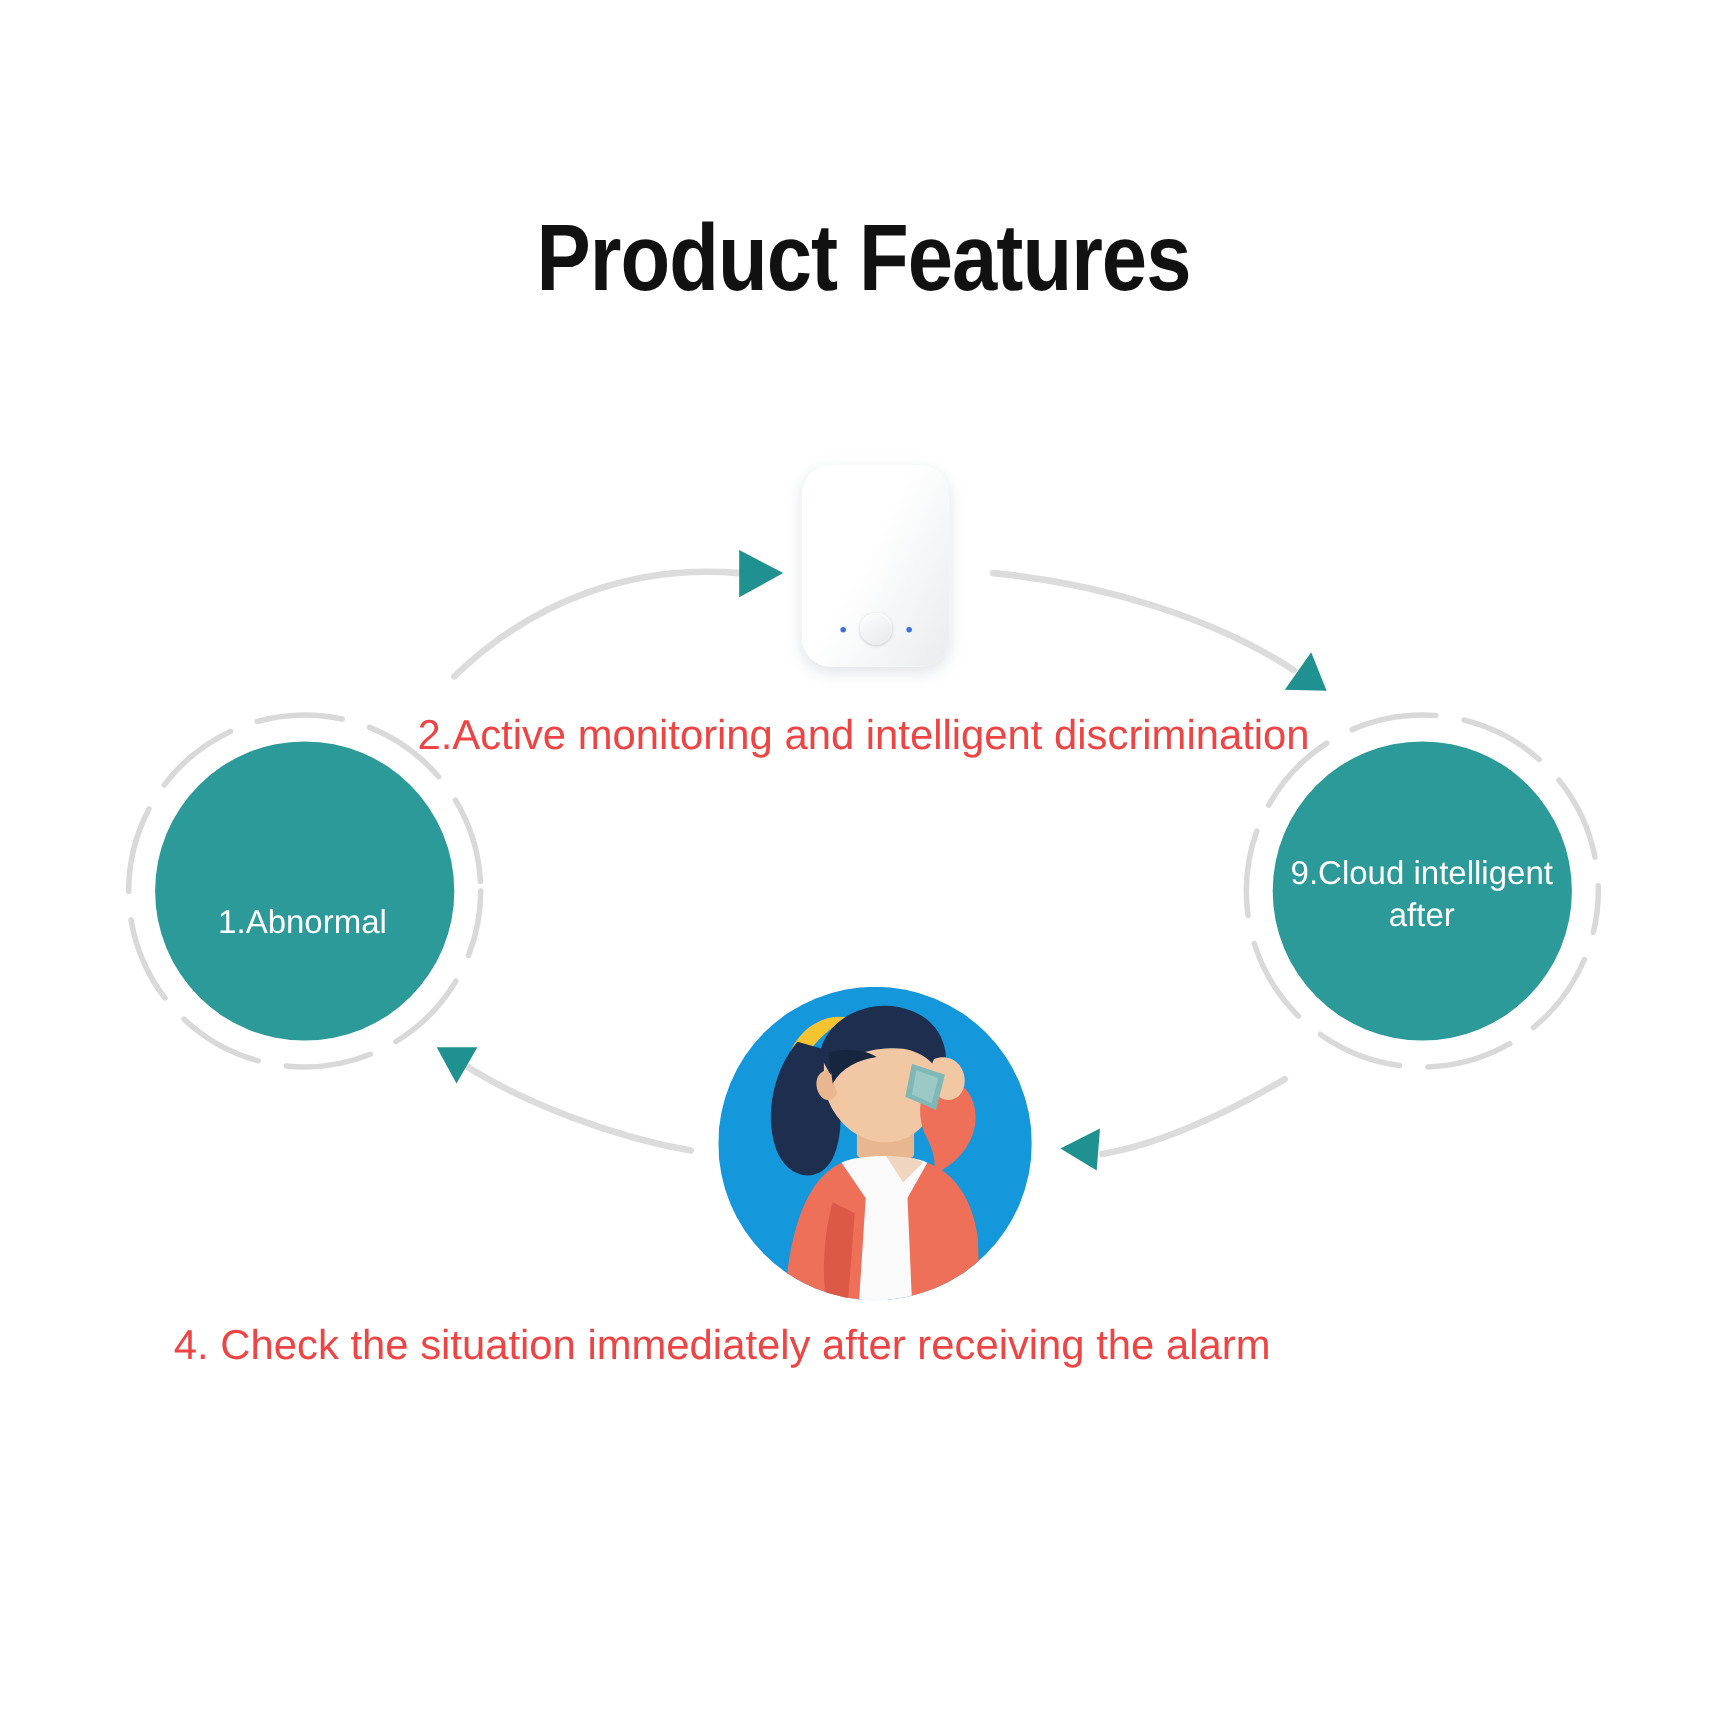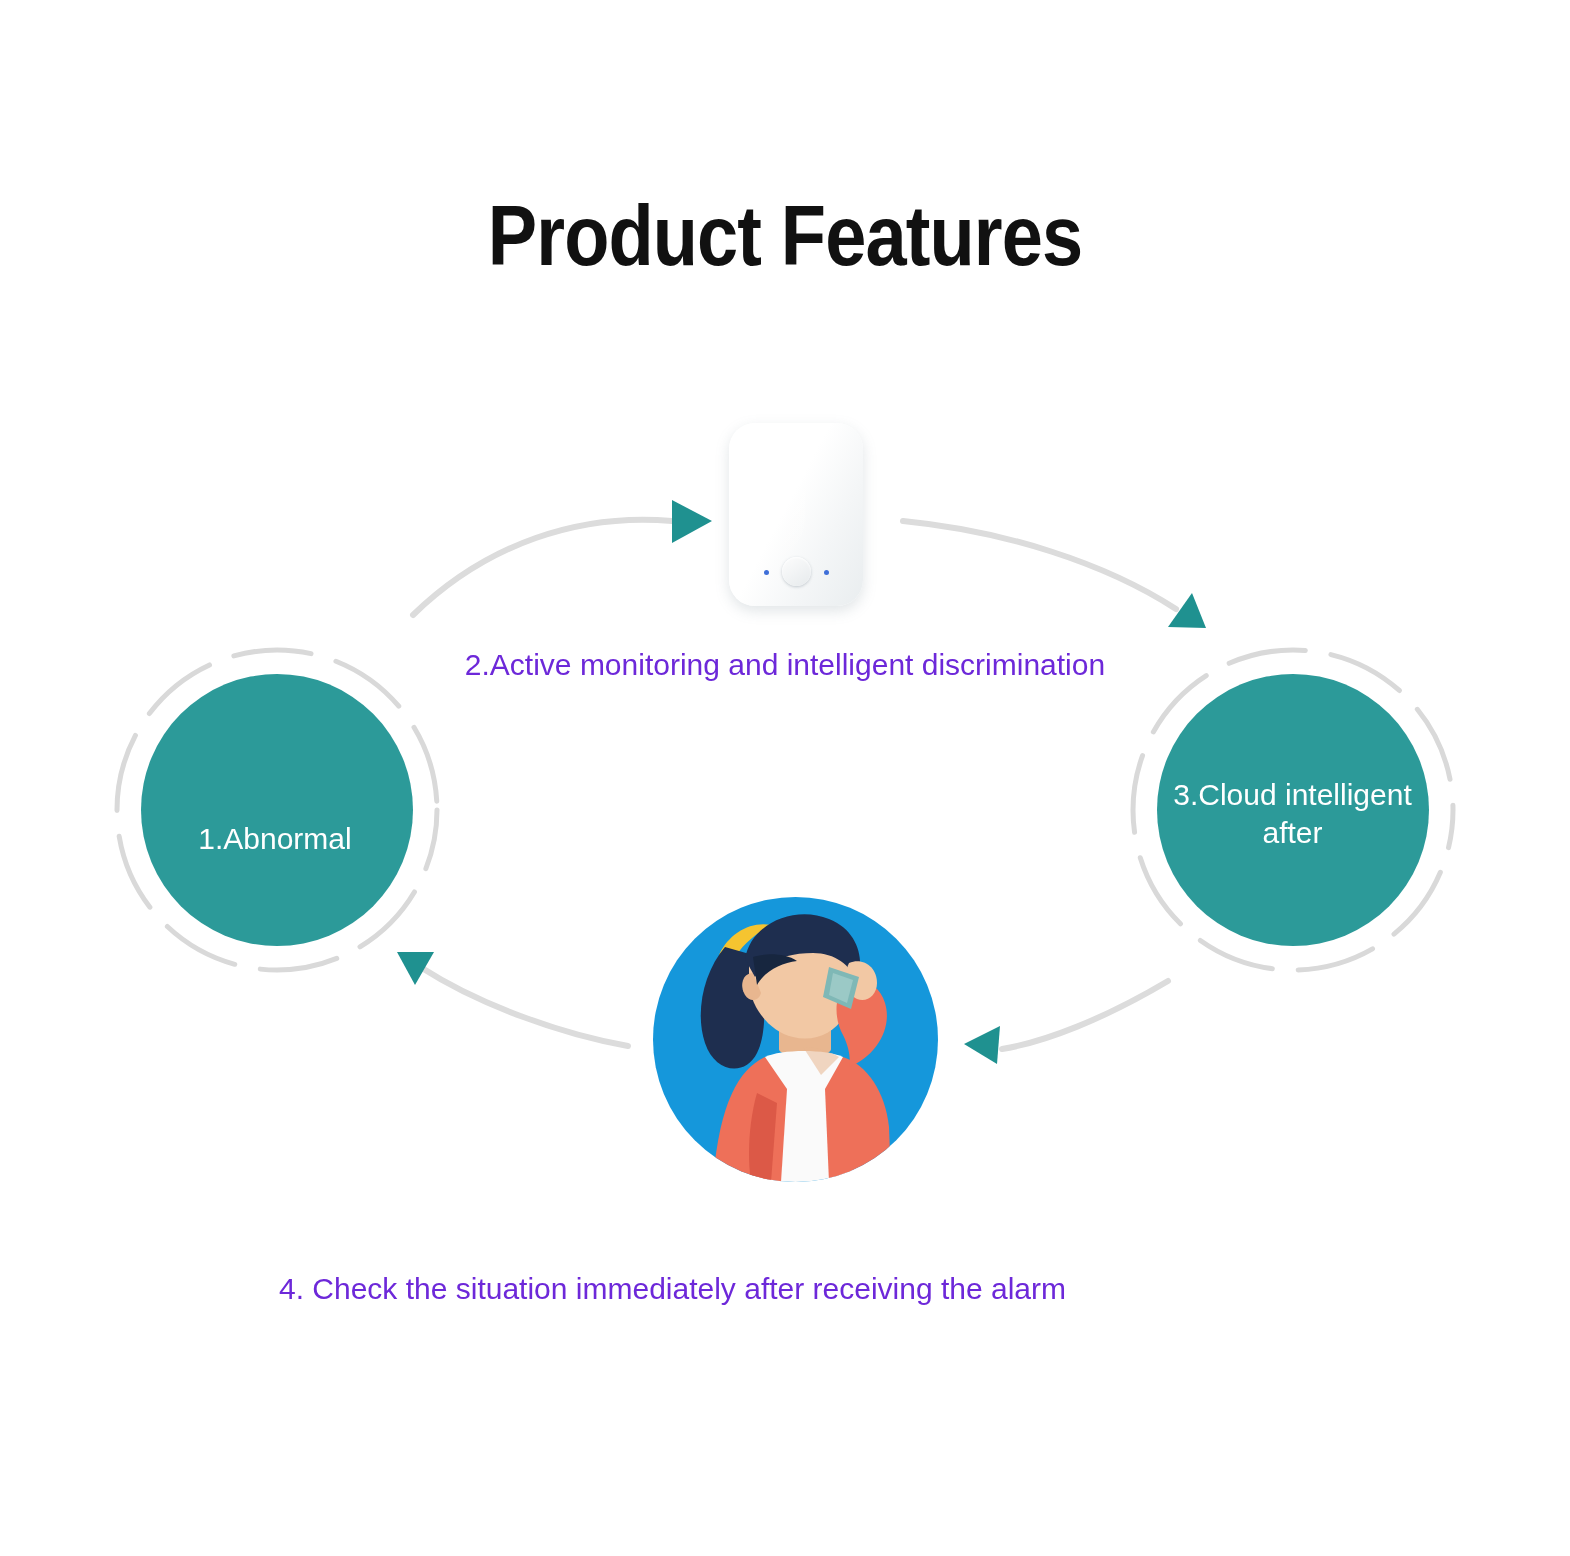--- a/index.html
+++ b/index.html
@@ -62,35 +62,34 @@
   #circle-label-3 {
     left: 1155px;
     top: 776px;
     width: 275px;
   }
 
   
   .step-caption {
     position: absolute;
     text-align: center;
-    color: #6d28d9;
-    font-size: 30px;
+    color: #ef4444;
+    font-size: 38px;
     font-family: "Liberation Sans", sans-serif;
     white-space: nowrap;
   }
   #caption-step-2 {
     left: 0;
     top: 648px;
     width: 1570px;
   }
   #caption-step-4 {
     left: 0;
-    top: 1272px;
+    top: 1202px;
     width: 1313px;
-    padding-left: 16px;
   }
 
   
   #device-gateway {
     position: absolute;
     left: 729px;
     top: 423px;
     width: 134px;
     height: 183px;
   }
@@ -172,21 +171,21 @@
 
     <path d="M 628 1046 C 560 1034, 478 1004, 422 968" fill="none" stroke="#dcdcdc" stroke-width="6" stroke-linecap="round"></path>
     <polygon points="397,952 434,952 415,985" fill="#1F9190"></polygon>
   </svg>
 
   <div class="circle-label" id="circle-label-1">
     <div>1.Abnormal</div>
   </div>
 
   <div class="circle-label" id="circle-label-3">
-    <div>3.Cloud intelligent</div>
+    <div>9.Cloud intelligent</div>
     <div>after</div>
   </div>
 
   <div class="step-caption" id="caption-step-2">2.Active monitoring and intelligent discrimination</div>
 
   <div class="step-caption" id="caption-step-4">4. Check the situation immediately after receiving the alarm</div>
 
   <div id="device-gateway">
     <div id="device-body"></div>
     <div class="device-led" id="device-led-left"></div>

